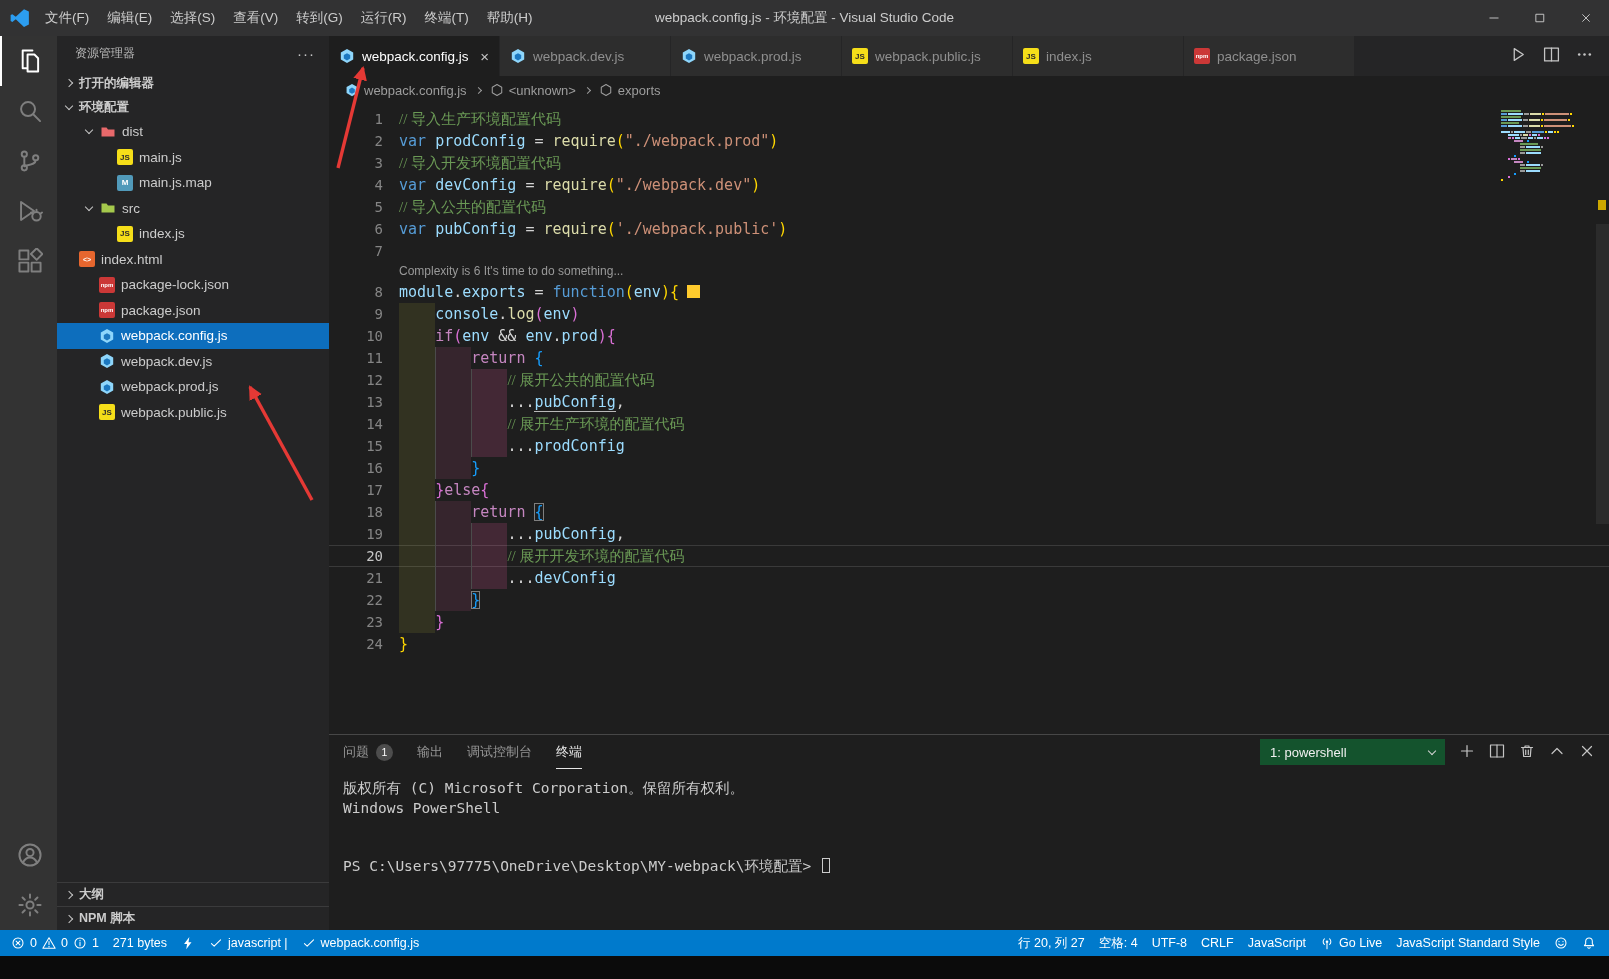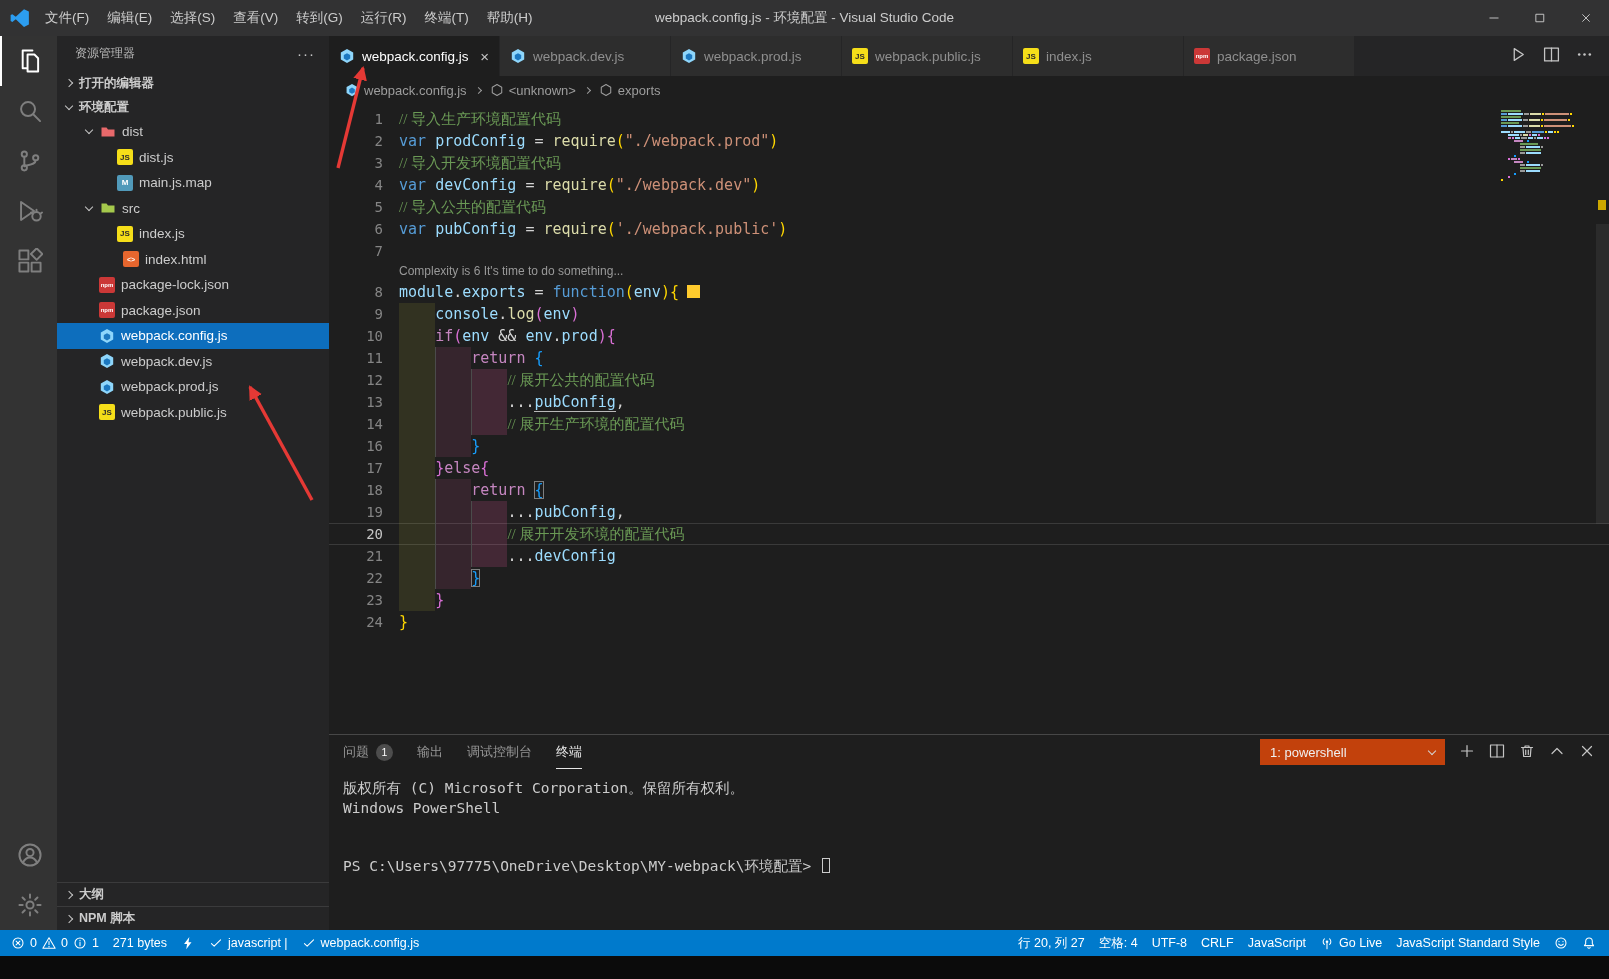--- a/index.html
+++ b/index.html
@@ -99,21 +99,21 @@
   .ov-marker { position:absolute; right:3px; top:96px; width:8px; height:10px; background:#CCA700; }
   .scroll-thumb { position:absolute; right:0; top:120px; width:13px; height:300px; background:rgba(121,121,121,0.15); }
 
   
   .panel { height:196px; border-top:1px solid #474747; display:flex; flex-direction:column; background:#1E1E1E; }
   .panel-header { height:34px; display:flex; align-items:center; padding:0 14px; }
   .panel-tab { margin-right:24px; font-size:13px; color:#969696; line-height:32px; cursor:pointer; display:flex; align-items:center; gap:7px; }
   .panel-tab.active { color:#e7e7e7; border-bottom:1px solid #e7e7e7; }
   .badge { background:#4D4D4D; color:#ffffff; border-radius:50%; width:17px; height:17px; line-height:17px; text-align:center; font-size:10.5px; }
   .panel-controls { margin-left:auto; display:flex; align-items:center; gap:14px; color:#c5c5c5; }
-  .shell-select { background:#c2410c; color:#f0f0f0; font-size:13px; height:26px; display:flex; align-items:center;
+  .shell-select { background:#14532d; color:#f0f0f0; font-size:13px; height:26px; display:flex; align-items:center;
                   padding:0 10px; min-width:185px; cursor:pointer; }
   .shell-select .chev { margin-left:auto; border-color:#d4d4d4; }
   .panel-controls .icon { width:16px; height:16px; cursor:pointer; }
   .terminal { flex:1; padding:10px 0 0 14px; font-family:"DejaVu Sans Mono","Liberation Mono",monospace;
               font-size:14.5px; color:#cccccc; line-height:19.5px; cursor:text; }
   .term-line { white-space:pre; min-height:19.5px; }
   .cursor-box { display:inline-block; width:8px; height:15px; border:1px solid #cccccc; vertical-align:-2px; margin-left:2px; }
 
   
   .statusbar { height:26px; display:flex; align-items:center; color:#ffffff; font-size:12.5px; padding:0 6px 0 4px; }
@@ -255,40 +255,40 @@
           <span class="chev down"></span>
           <span class="icon">
             <svg viewBox="0 0 16 16">
               <path d="M1.5 3.5h5l1.5 2h6.5v7h-13z" fill="#E8696B"></path>
             </svg>
           </span>
           <span>dist</span>
         </div>
         <div class="tree-row" style="padding-left: 60px;">
           <span class="fic js">JS</span>
-          <span>dist.js</span>
+          <span>main.js</span>
         </div>
         <div class="tree-row" style="padding-left: 60px;">
           <span class="fic map">M</span>
           <span>main.js.map</span>
         </div>
         <div class="tree-row" style="padding-left: 26px;">
           <span class="chev down"></span>
           <span class="icon">
             <svg viewBox="0 0 16 16">
               <path d="M1.5 3.5h5l1.5 2h6.5v7h-13z" fill="#A5C94C"></path>
             </svg>
           </span>
           <span>src</span>
         </div>
         <div class="tree-row" style="padding-left: 60px;">
           <span class="fic js">JS</span>
           <span>index.js</span>
         </div>
-        <div class="tree-row" style="padding-left: 66px;">
+        <div class="tree-row" style="padding-left: 22px;">
           <span class="fic html">&lt;&gt;</span>
           <span>index.html</span>
         </div>
         <div class="tree-row" style="padding-left: 42px;">
           <span class="fic npm">npm</span>
           <span>package-lock.json</span>
         </div>
         <div class="tree-row" style="padding-left: 42px;">
           <span class="fic npm">npm</span>
           <span>package.json</span>
@@ -441,20 +441,21 @@
           <div class="code-line"><span class="ln">6</span><span class="code-content"><span class="keyword">var </span><span class="variable">pubConfig</span><span class="punct"> = </span><span class="function">require</span><span class="bracket1">(</span><span class="string">'./webpack.public'</span><span class="bracket1">)</span></span></div>
           <div class="code-line"><span class="ln">7</span><span class="code-content"></span></div>
           <div class="codelens">Complexity is 6 It's time to do something...</div>
           <div class="code-line"><span class="ln">8</span><span class="code-content"><span class="variable">module</span><span class="punct">.</span><span class="variable">exports</span><span class="punct"> = </span><span class="keyword">function</span><span class="bracket1">(</span><span class="variable">env</span><span class="bracket1">)</span><span class="bracket1">{</span><span class="deco-square"></span></span></div>
           <div class="code-line"><span class="tint t0" style="left: 70px;"></span><span class="ln">9</span><span class="code-content"><span class="ws">    </span><span class="variable">console</span><span class="punct">.</span><span class="function">log</span><span class="bracket2">(</span><span class="variable">env</span><span class="bracket2">)</span></span></div>
           <div class="code-line"><span class="tint t0" style="left: 70px;"></span><span class="ln">10</span><span class="code-content"><span class="ws">    </span><span class="control">if</span><span class="bracket2">(</span><span class="variable">env</span><span class="punct"> &amp;&amp; </span><span class="variable">env</span><span class="punct">.</span><span class="variable">prod</span><span class="bracket2">)</span><span class="bracket2">{</span></span></div>
           <div class="code-line"><span class="tint t0" style="left: 70px;"></span><span class="tint t1 guide" style="left: 106px;"></span><span class="ln">11</span><span class="code-content"><span class="ws">        </span><span class="control">return</span><span class="ws"> </span><span class="bracket3">{</span></span></div>
           <div class="code-line"><span class="tint t0" style="left: 70px;"></span><span class="tint t1 guide" style="left: 106px;"></span><span class="tint t2 guide" style="left: 142px;"></span><span class="ln">12</span><span class="code-content"><span class="ws">            </span><span class="comment">// 展开公共的配置代码</span></span></div>
           <div class="code-line"><span class="tint t0" style="left: 70px;"></span><span class="tint t1 guide" style="left: 106px;"></span><span class="tint t2 guide" style="left: 142px;"></span><span class="ln">13</span><span class="code-content"><span class="ws">            </span><span class="punct">...</span><span class="variable underline">pubConfig</span><span class="punct">,</span></span></div>
           <div class="code-line"><span class="tint t0" style="left: 70px;"></span><span class="tint t1 guide" style="left: 106px;"></span><span class="tint t2 guide" style="left: 142px;"></span><span class="ln">14</span><span class="code-content"><span class="ws">            </span><span class="comment">// 展开生产环境的配置代码</span></span></div>
+          <div class="code-line"><span class="tint t0" style="left: 70px;"></span><span class="tint t1 guide" style="left: 106px;"></span><span class="tint t2 guide" style="left: 142px;"></span><span class="ln">15</span><span class="code-content"><span class="ws">            </span><span class="punct">...</span><span class="variable">prodConfig</span></span></div>
           <div class="code-line"><span class="tint t0" style="left: 70px;"></span><span class="tint t1 guide" style="left: 106px;"></span><span class="ln">16</span><span class="code-content"><span class="ws">        </span><span class="bracket3">}</span></span></div>
           <div class="code-line"><span class="tint t0" style="left: 70px;"></span><span class="ln">17</span><span class="code-content"><span class="ws">    </span><span class="bracket2">}</span><span class="control">else</span><span class="bracket2">{</span></span></div>
           <div class="code-line"><span class="tint t0" style="left: 70px;"></span><span class="tint t1 guide" style="left: 106px;"></span><span class="ln">18</span><span class="code-content"><span class="ws">        </span><span class="control">return</span><span class="ws"> </span><span class="bracket3 boxed">{</span></span></div>
           <div class="code-line"><span class="tint t0" style="left: 70px;"></span><span class="tint t1 guide" style="left: 106px;"></span><span class="tint t2 guide" style="left: 142px;"></span><span class="ln">19</span><span class="code-content"><span class="ws">            </span><span class="punct">...</span><span class="variable">pubConfig</span><span class="punct">,</span></span></div>
           <div class="code-line current-line"><span class="tint t0" style="left: 70px;"></span><span class="tint t1 guide" style="left: 106px;"></span><span class="tint t2 guide" style="left: 142px;"></span><span class="ln">20</span><span class="code-content"><span class="ws">            </span><span class="comment">// 展开开发环境的配置代码</span></span></div>
           <div class="code-line"><span class="tint t0" style="left: 70px;"></span><span class="tint t1 guide" style="left: 106px;"></span><span class="tint t2 guide" style="left: 142px;"></span><span class="ln">21</span><span class="code-content"><span class="ws">            </span><span class="punct">...</span><span class="variable">devConfig</span></span></div>
           <div class="code-line"><span class="tint t0" style="left: 70px;"></span><span class="tint t1 guide" style="left: 106px;"></span><span class="ln">22</span><span class="code-content"><span class="ws">        </span><span class="bracket3 boxed">}</span></span></div>
           <div class="code-line"><span class="tint t0" style="left: 70px;"></span><span class="ln">23</span><span class="code-content"><span class="ws">    </span><span class="bracket2">}</span></span></div>
           <div class="code-line"><span class="ln">24</span><span class="code-content"><span class="bracket1">}</span></span></div>
         </div>

